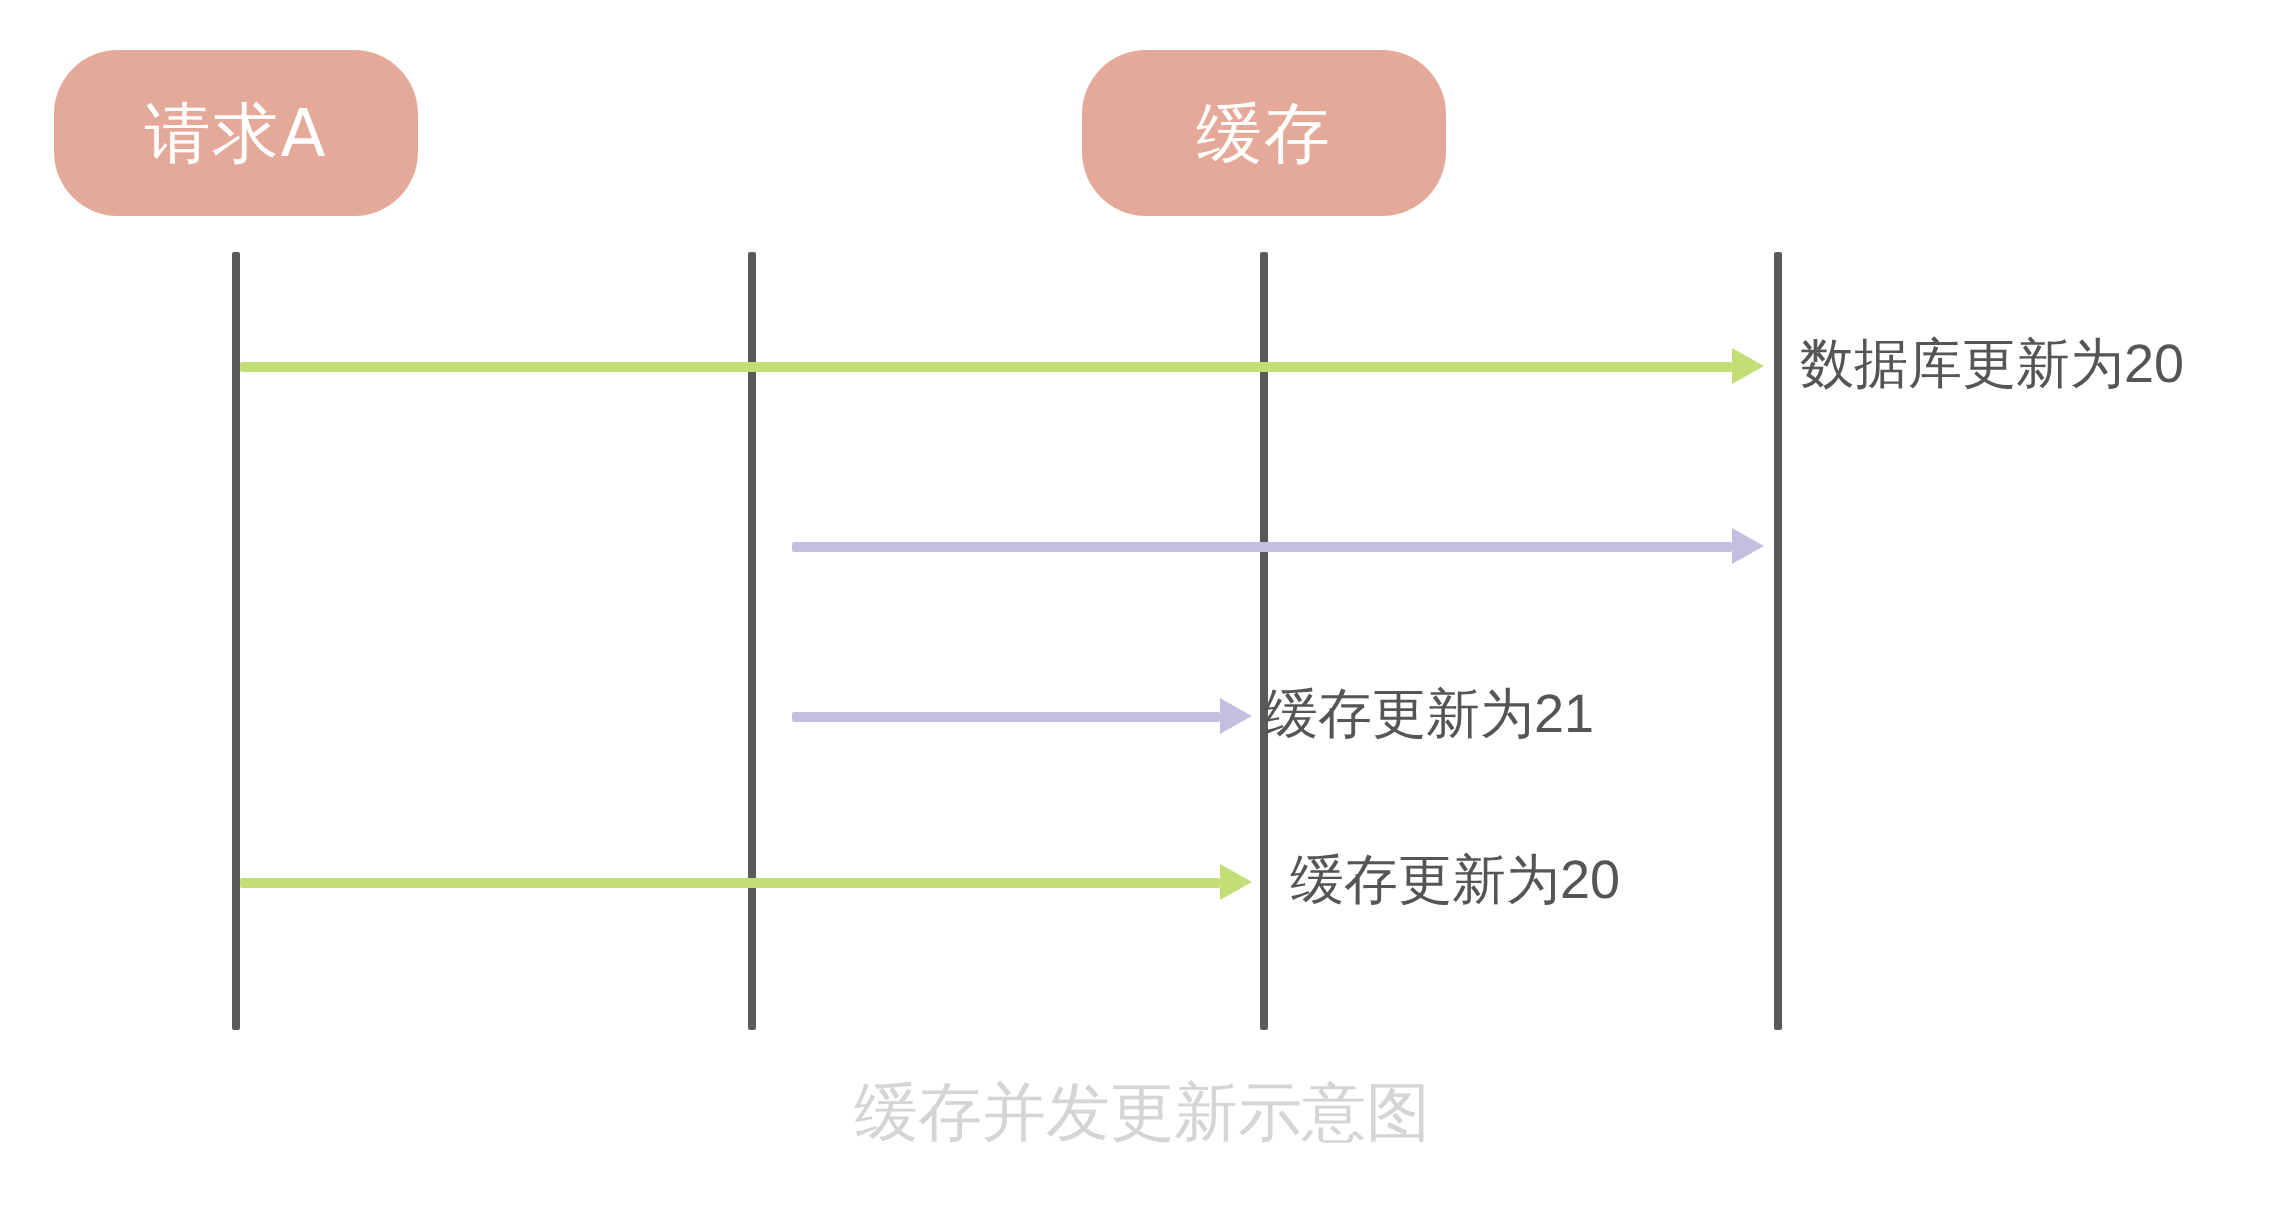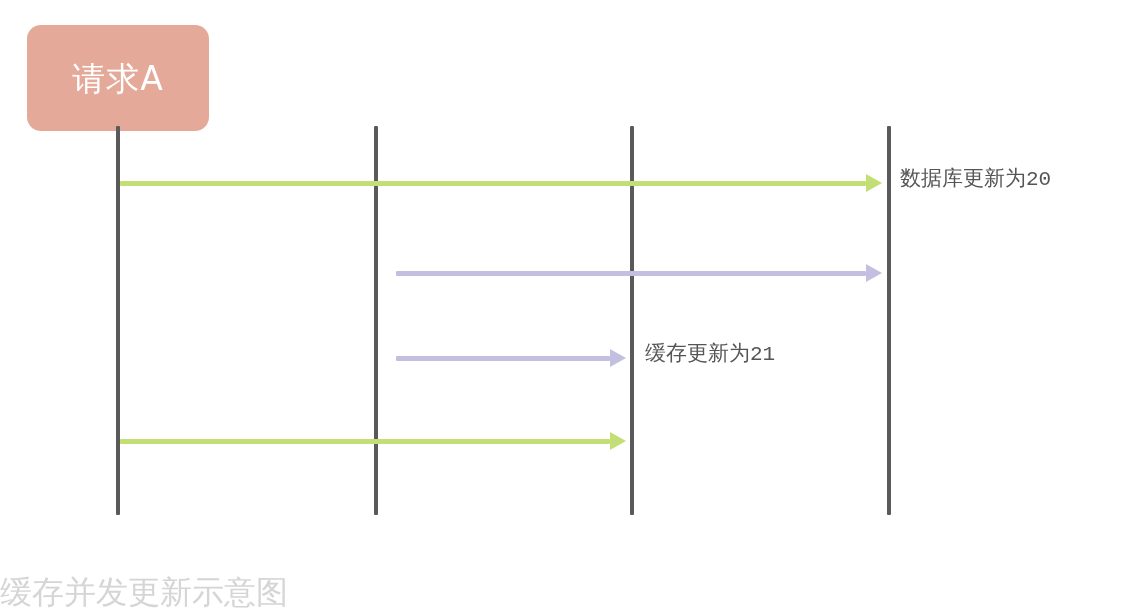--- a/index.html
+++ b/index.html
@@ -16,22 +16,22 @@
     height: 615px;
     background: #ffffff;
     overflow: hidden;
   }
 
   
   .actor-box {
     position: absolute;
     top: 25px;
     width: 182px;
-    height: 106px;
-    border-radius: 14px;
+    height: 83px;
+    border-radius: 32px;
     background: #e5a999;
     display: flex;
     align-items: center;
     justify-content: center;
     box-sizing: border-box;
   }
   .actor-label {
     color: #ffffff;
     font-size: 33px;
     line-height: 1;
@@ -59,64 +59,69 @@
   }
   .msg-head {
     position: absolute;
     width: 0;
     height: 0;
     border-top: 9px solid transparent;
     border-bottom: 9px solid transparent;
   }
   .msg-label {
     position: absolute;
-    font-size: 21px;
+    font-size: 27px;
     line-height: 1;
     color: #555555;
-    font-family: Liberation Mono, monospace;
+    font-family: Liberation Sans, sans-serif;
     white-space: nowrap;
     user-select: none;
   }
 
   
   .caption {
     position: absolute;
     left: 0;
     right: 0;
-    top: 576px;
+    top: 540px;
+    text-align: center;
     font-size: 32px;
     line-height: 1;
     color: #d5d5d5;
     font-family: "DejaVu Sans", sans-serif;
     user-select: none;
   }
 </style>
 </head>
 <body>
 
 <div id="canvas">
 
   <div class="actor-box" style="left:27px">
     <span class="actor-label">请求A</span>
+  </div>
+  <div class="actor-box" style="left:541px">
+    <span class="actor-label">缓存</span>
   </div>
 
   <div class="lifeline" style="left:116px"></div>
   <div class="lifeline" style="left:374px"></div>
   <div class="lifeline" style="left:630px"></div>
   <div class="lifeline" style="left:887px"></div>
 
   <div class="msg-line" style="left:120px;top:181px;width:746px;background:#c2de74"></div>
   <div class="msg-head" style="left:866px;top:174px;border-left:16px solid #c2de74"></div>
   <div class="msg-label" style="left:900px;top:169px">数据库更新为20</div>
 
   <div class="msg-line" style="left:396px;top:271px;width:470px;background:#c3bfe0"></div>
   <div class="msg-head" style="left:866px;top:264px;border-left:16px solid #c3bfe0"></div>
 
   <div class="msg-line" style="left:396px;top:356px;width:214px;background:#c3bfe0"></div>
   <div class="msg-head" style="left:610px;top:349px;border-left:16px solid #c3bfe0"></div>
-  <div class="msg-label" style="left:645px;top:344px">缓存更新为21</div>
+  <div class="msg-label" style="left:632px;top:344px">缓存更新为21</div>
 
   <div class="msg-line" style="left:120px;top:439px;width:490px;background:#c2de74"></div>
   <div class="msg-head" style="left:610px;top:432px;border-left:16px solid #c2de74"></div>
+  <div class="msg-label" style="left:645px;top:427px">缓存更新为20</div>
 
   <div class="caption">缓存并发更新示意图</div>
 
 </div>
 
 </body></html>

